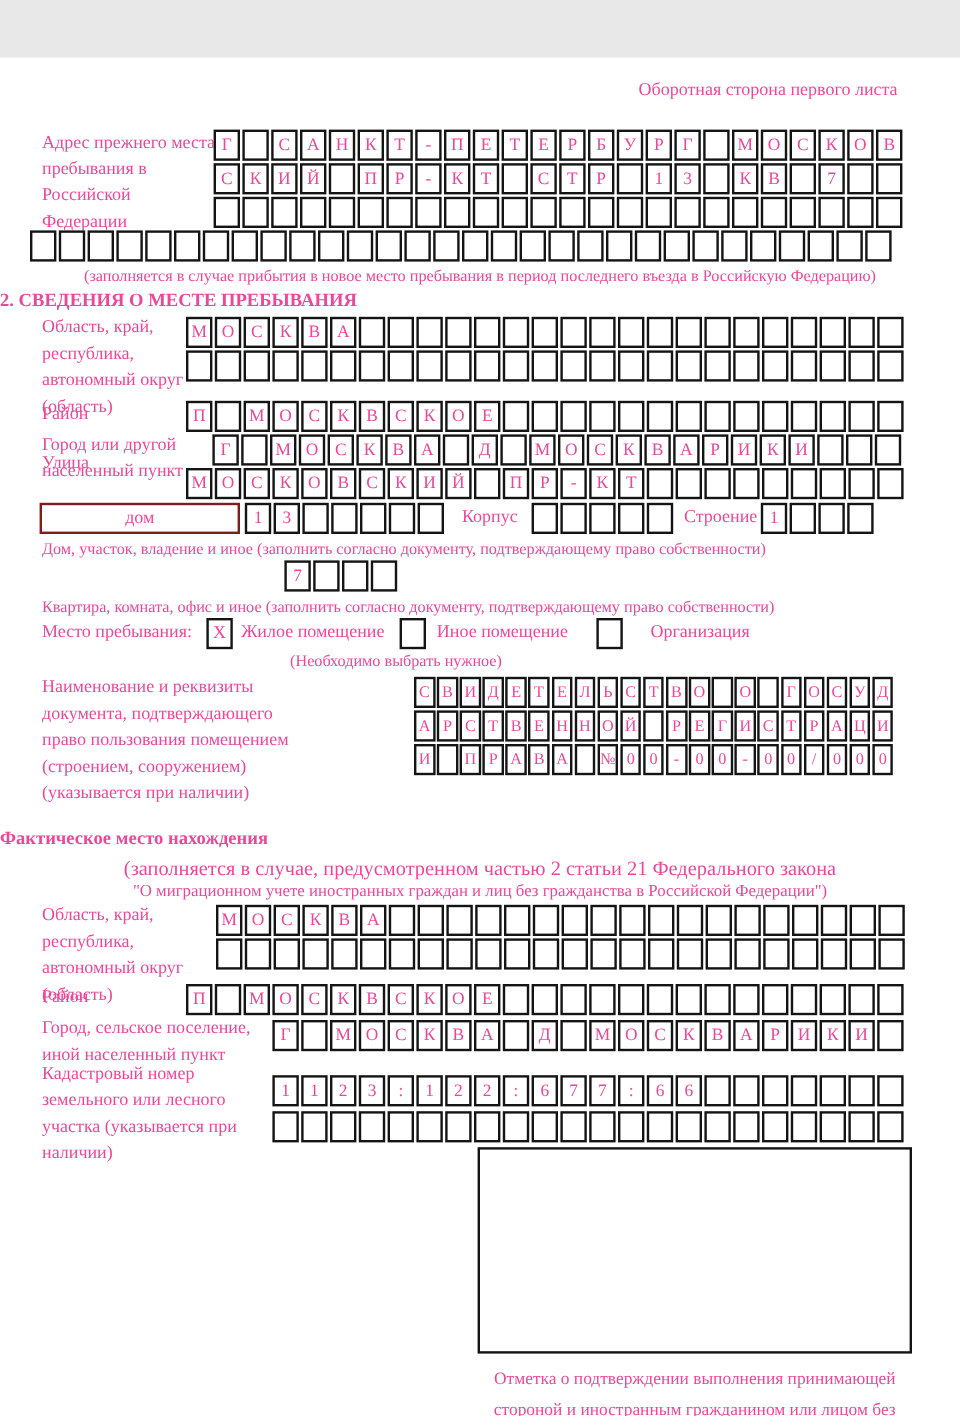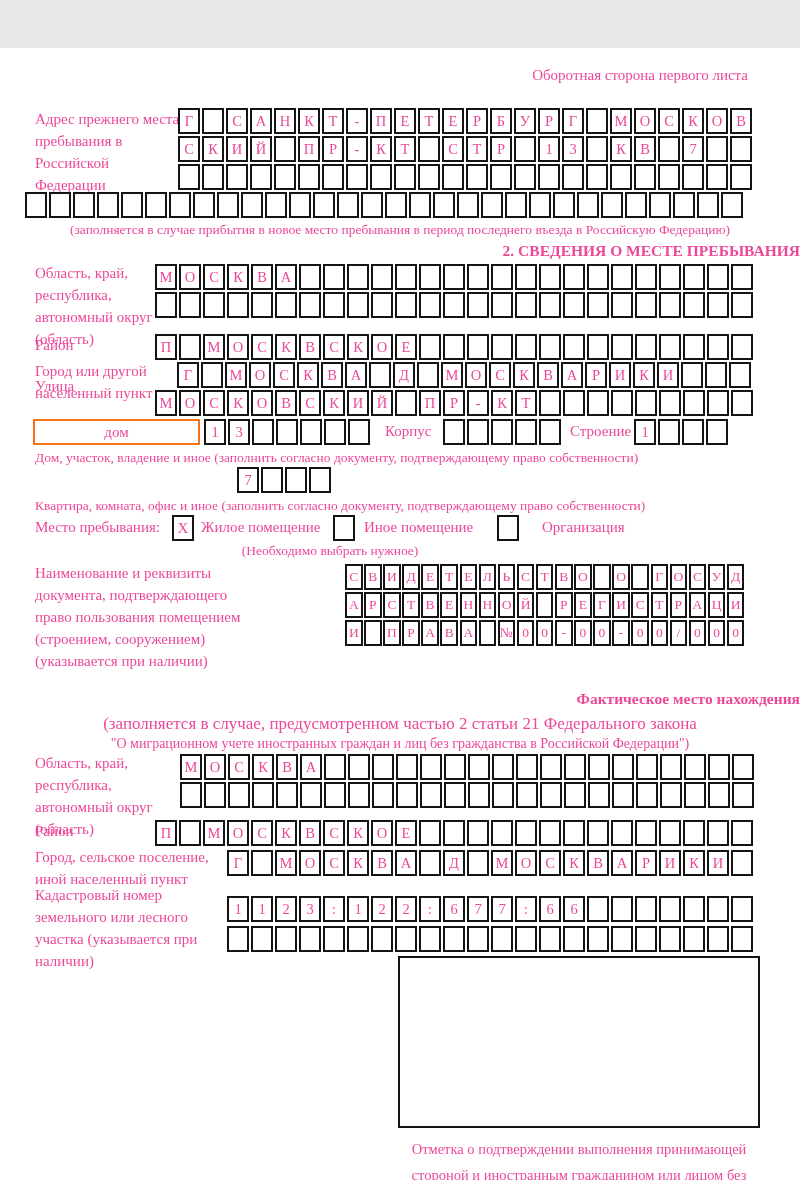--- a/index.html
+++ b/index.html
@@ -5,31 +5,31 @@
   html,body{margin:0;padding:0;background:#e8e8e8;}
   .page{
     position:relative;width:800px;height:1180px;background:#ffffff;
     font-family:"Liberation Serif","DejaVu Serif",serif;color:#ec4899;
     overflow:hidden;
     margin-top:48px;
   }
   .abs{position:absolute;}
   .lbl{font-size:15px;line-height:22px;}
   .cap{font-size:13.5px;line-height:18px;}
-  .ttl{font-size:15.5px;font-weight:bold;text-align:right;width:100%;}
+  .ttl{font-size:15.5px;font-weight:bold;text-align:left;width:100%;}
   .ctr{text-align:center;width:100%;}
   .row{position:absolute;display:flex;}
   .cell{
     box-sizing:content-box;flex:0 0 auto;
     width:18px;height:22px;border:2px solid #141414;margin-right:2px;
     font-size:14.5px;line-height:22px;text-align:center;background:#fff;
   }
   .doc-row .cell{width:13.5px;margin-right:1.6px;font-size:13.5px;}
   .bigbox{
-    box-sizing:content-box;height:22px;border:2px solid #f97316;background:#fff;
+    box-sizing:content-box;height:22px;border:2px solid #7f1d1d;background:#fff;
     font-size:15px;line-height:22px;text-align:center;
   }
   .ckbox{
     display:inline-block;box-sizing:content-box;width:18px;height:22px;
     border:2px solid #141414;font-size:15px;line-height:22px;text-align:center;vertical-align:middle;background:#fff;
   }
   .stamp{border:2px solid #141414;background:#fff;}
 </style>
 </head>
 <body>

